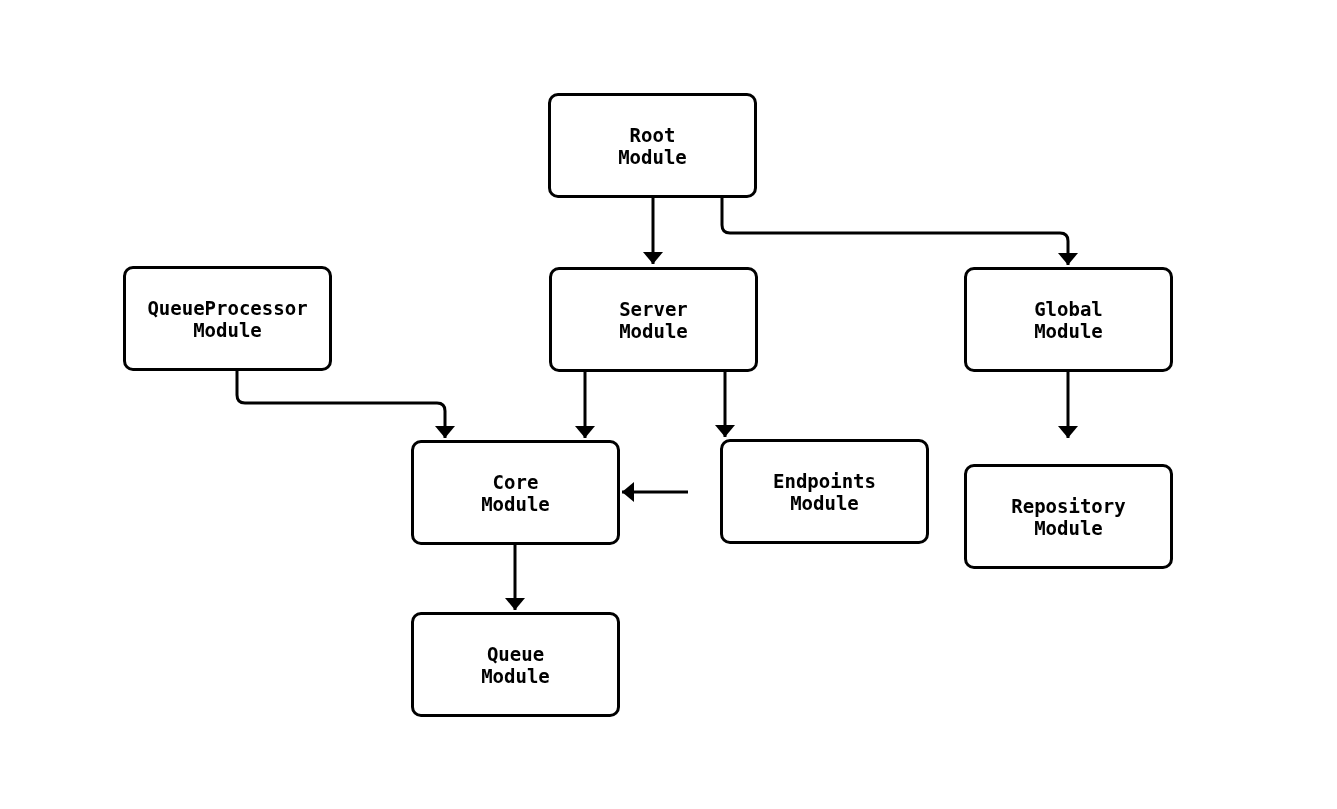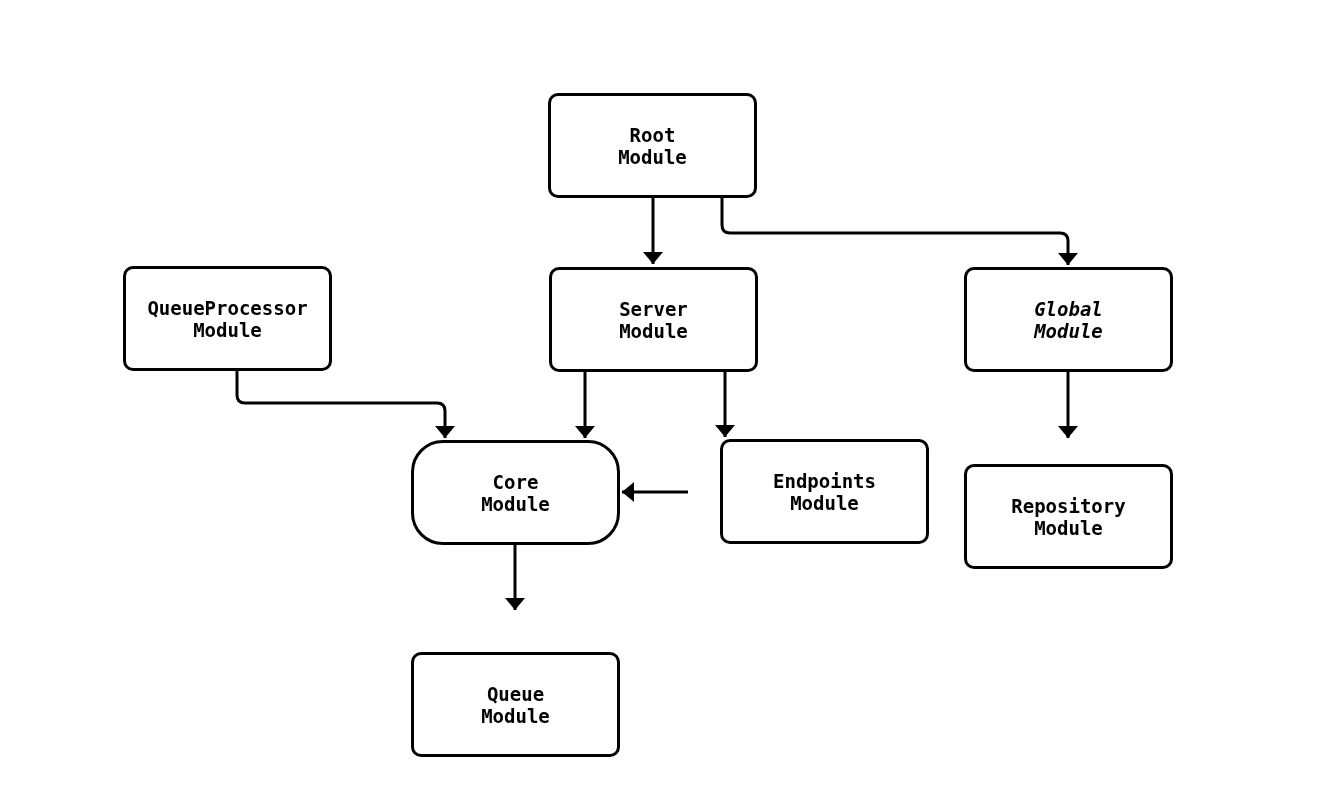--- a/index.html
+++ b/index.html
@@ -45,25 +45,25 @@
     font-size: 19px;
     font-weight: bold;
     line-height: 22px;
     color: #000000;
     white-space: nowrap;
   }
   
   .pos-root          { left: 548px; top:  93px; }
   .pos-queueprocessor{ left: 123px; top: 266px; }
   .pos-server        { left: 549px; top: 267px; }
-  .pos-global        { left: 964px; top: 267px; font-style: italic; }
-  .pos-core          { left: 411px; top: 440px; border-radius: 32px; }
+  .pos-global        { left: 964px; top: 267px; }
+  .pos-core          { left: 411px; top: 440px; }
   .pos-endpoints     { left: 688px; top: 439px; margin-left: 32px; }
   .pos-repository    { left: 964px; top: 440px; margin-top: 24px; }
-  .pos-queue         { left: 411px; top: 612px; margin-top: 40px; }
+  .pos-queue         { left: 411px; top: 612px; }
 </style>
 </head>
 <body>
 
 <div class="canvas">
 
   <svg class="edges-layer" width="1337" height="809" viewBox="0 0 1337 809" xmlns="http://www.w3.org/2000/svg">
     <defs>
       <marker id="arrowhead" markerUnits="userSpaceOnUse" markerWidth="14" markerHeight="22" refX="12" refY="10" orient="auto">
         <path d="M0,0 L12,10 L0,20 Z" fill="#000000"></path>

